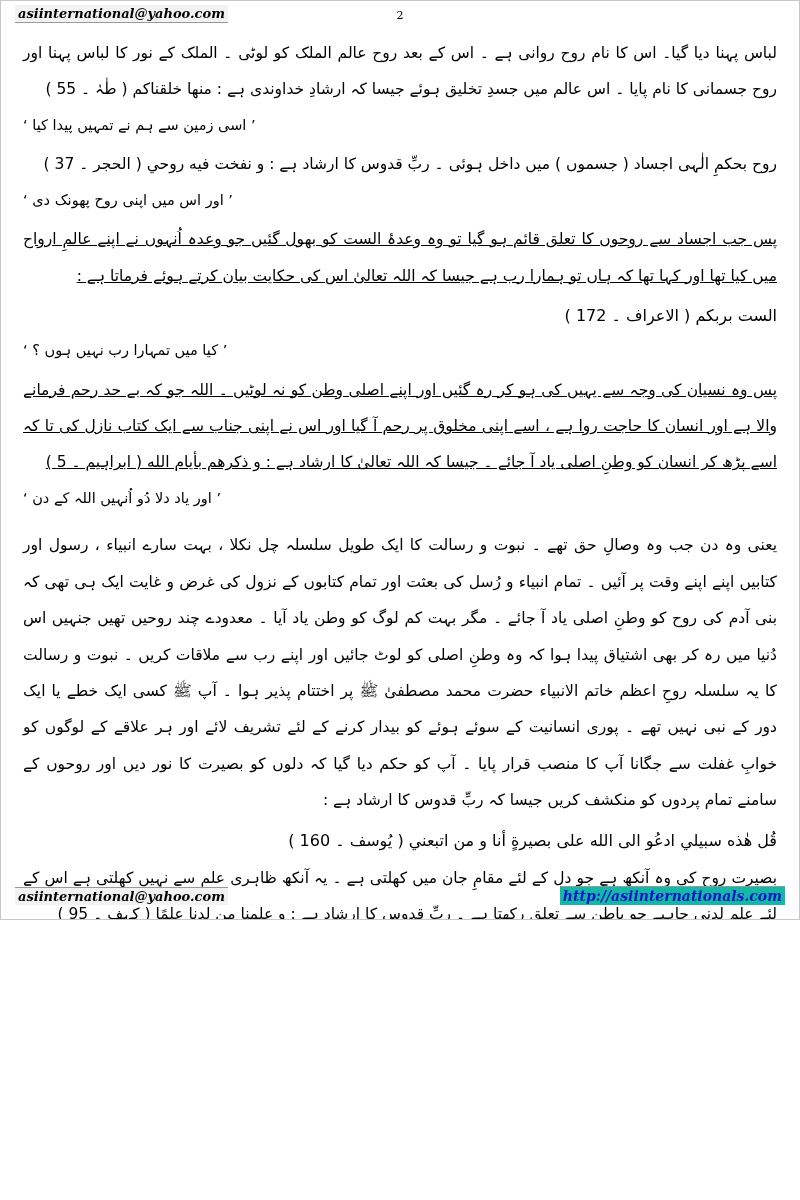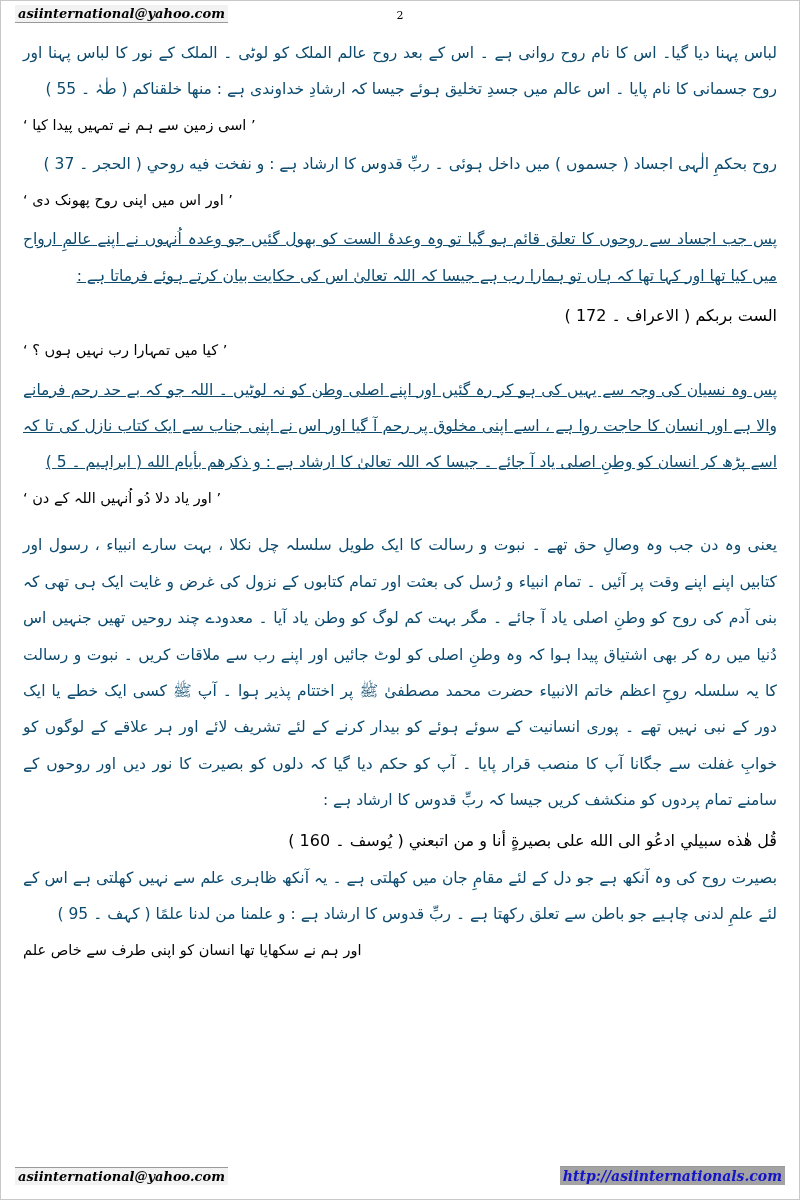--- a/index.html
+++ b/index.html
@@ -3,21 +3,21 @@
 <meta charset="utf-8">
 <style>
   html, body {
     margin: 0;
     padding: 0;
     background: #ffffff;
   }
   .page {
     position: relative;
     width: 800px;
-    height: 1200px;
+    height: 920px;
     margin: 0 auto;
     background: #ffffff;
     border: 1px solid #c8c8c8;
     box-sizing: border-box;
     overflow: hidden;
     font-family: "DejaVu Sans", sans-serif;
   }
 
   
   .hdr-email {
@@ -51,21 +51,21 @@
     left: 22px;
     right: 22px;
     bottom: 72px;
     direction: rtl;
     text-align: justify;
   }
   .para {
     font-family: "DejaVu Sans", sans-serif;
     font-size: 15.5px;
     line-height: 2.35;
-    color: #0c4a6e;
+    color: #000000;
     margin: 0 0 2px 0;
     text-align: justify;
     text-justify: inter-word;
     direction: rtl;
   }
   .para.u { text-decoration: underline; }
   .ayah {
     font-family: "DejaVu Sans", sans-serif;
     font-size: 16px;
     line-height: 2.2;
@@ -102,21 +102,21 @@
     background: #f2f2f2;
     padding: 1px 3px;
     border-top: 1px solid #999;
   }
   .ftr-url {
     font-family: "DejaVu Serif", serif;
     font-style: italic;
     font-weight: bold;
     font-size: 14px;
     color: #1414c8;
-    background: #a3a3a3;
+    background: #14b8a6;
     padding: 1px 3px;
     border-top: 1px solid #999;
   }
 </style>
 </head>
 <body>
 
 <div class="page">
 
   <div class="hdr-email">asiinternational@yahoo.com</div>

